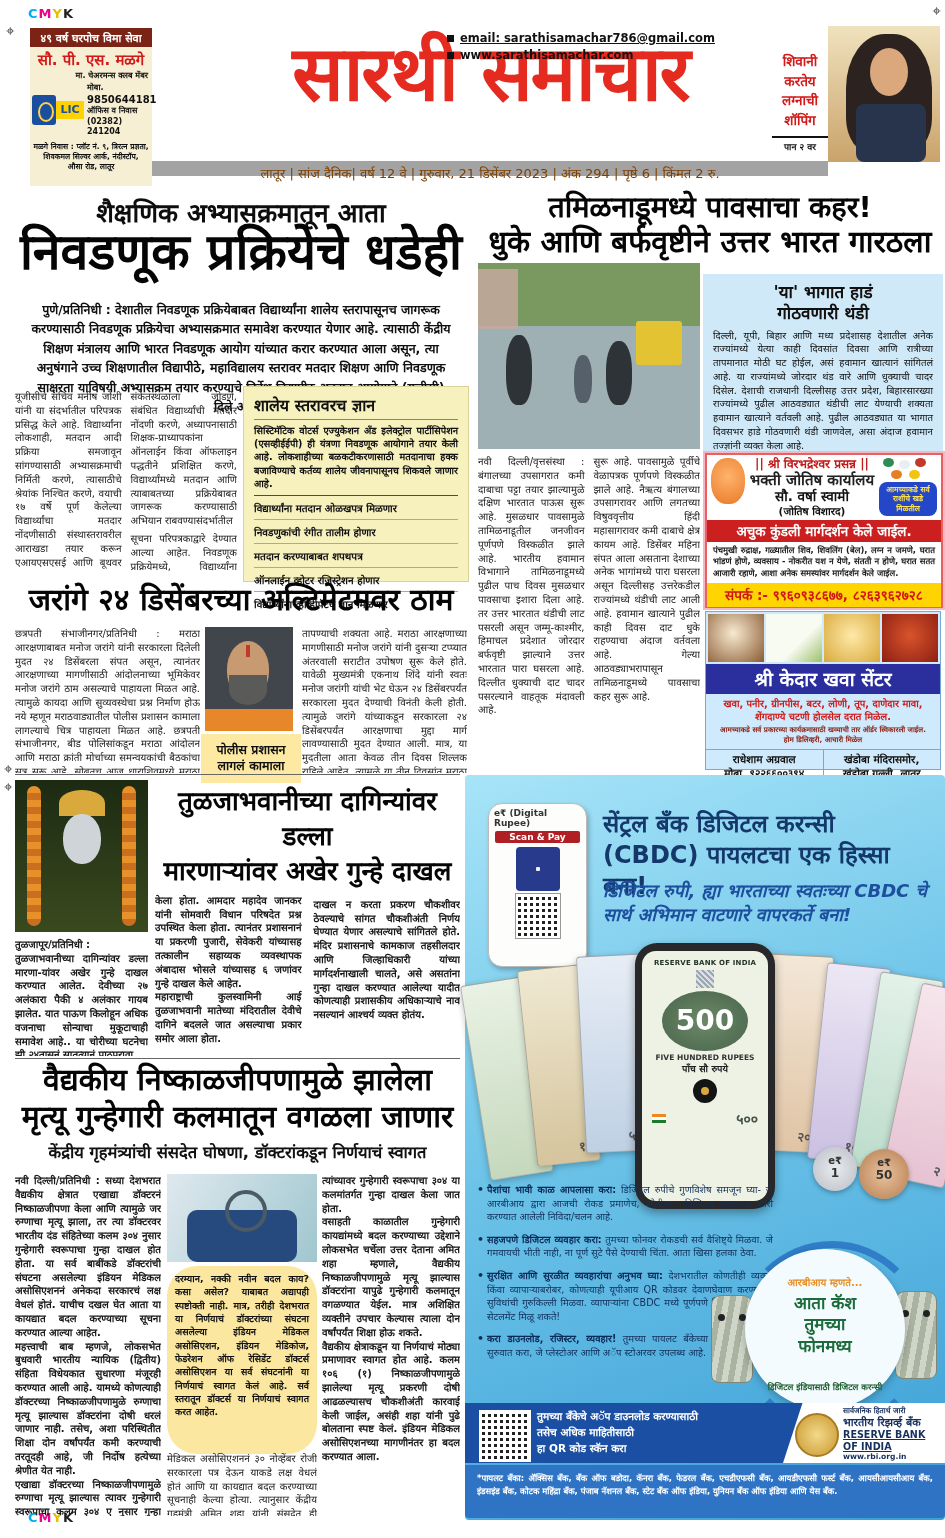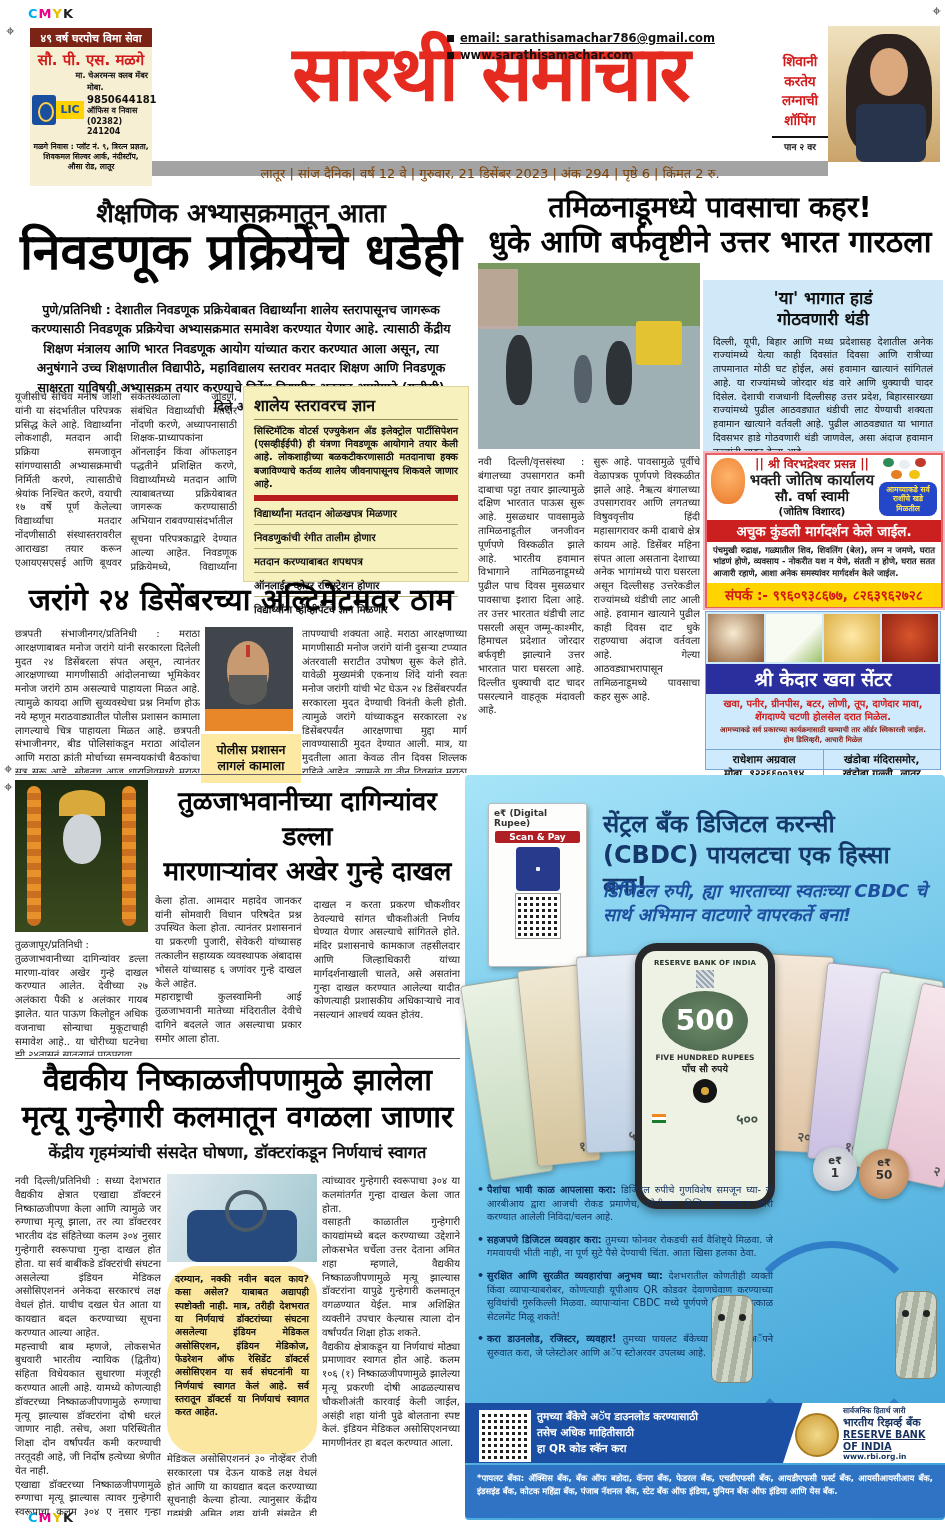--- a/index.html
+++ b/index.html
@@ -1,19 +1,19 @@
 <!DOCTYPE html>
 <html><head>
 <meta charset="utf-8">
 <style>
   html,body{margin:0;padding:0;background:#e9e9e9;}
   .sheet{position:relative;width:945px;height:1538px;background:#ffffff;overflow:hidden;
     font-family:"DejaVu Sans","Liberation Sans",sans-serif;color:#111;}
   .abs{position:absolute;}
-  .pre{white-space:pre-line;}
+  .pre{white-space:pre-line;font-weight:bold;}
   .just{text-align:justify;}
   .ctr{text-align:center;}
   .regmark{font-size:15px;color:#444;line-height:1;}
   .cmyk{font-size:13px;font-weight:bold;letter-spacing:1px;}
   .cmyk span:nth-child(1){color:#00aeef}.cmyk span:nth-child(2){color:#ec008c}
   .cmyk span:nth-child(3){color:#e3c000}.cmyk span:nth-child(4){color:#231f20}
   
   .licad{left:30px;top:28px;width:122px;height:158px;background:#f7efd3;font-size:8px;}
   .licad .band{background:#7b2416;color:#fff;font-weight:bold;font-size:11px;text-align:center;padding:2px 0;}
   .licad .nm{color:#d21a1a;font-weight:bold;font-size:15px;text-align:center;margin-top:2px;}
@@ -39,21 +39,21 @@
   .promophoto .face{position:absolute;left:42px;top:22px;width:38px;height:48px;background:#dba87e;border-radius:50%;}
   .promophoto .top{position:absolute;left:28px;top:78px;width:70px;height:58px;background:#27344c;border-radius:8px;}
   
   .kick{font-weight:800;color:#0d0d0d;}
   .h-big{font-weight:800;color:#050505;line-height:1.05;}
   .bodytext{font-size:10px;line-height:1.38;color:#1a1a1a;}
   .cols2{column-count:2;column-gap:9px;}
   .lead{font-size:12.5px;font-weight:bold;line-height:1.55;color:#101010;}
   .infobox{background:#f7f1bd;border:1px solid #ddd39a;padding:7px 10px;}
   .infobox .t{font-size:16px;font-weight:800;border-bottom:1px solid #8f885c;padding-bottom:3px;margin-bottom:4px;}
-  .infobox .i{font-size:9.6px;font-weight:bold;line-height:1.38;border-bottom:6px solid #b91c1c;padding-bottom:5px;}
+  .infobox .i{font-size:9.6px;font-weight:bold;line-height:1.38;border-bottom:1px solid #b91c1c;padding-bottom:5px;}
   .infobox .it{font-size:10.2px;font-weight:bold;padding:4.5px 0;border-bottom:1px solid #b3ab79;}
   .infobox .it:last-child{border-bottom:none;}
   .capbox{background:#fde9a2;font-weight:800;font-size:12.5px;text-align:center;line-height:1.3;padding:8px 2px;}
   .jphoto{background:#41464c;}
   .jphoto .face{position:absolute;left:22px;top:14px;width:42px;height:56px;background:#c79a72;border-radius:50% 50% 45% 45%;}
   .jphoto .beard{position:absolute;left:24px;top:48px;width:38px;height:30px;background:#5a5a58;border-radius:0 0 50% 50%;}
   .jphoto .tilak{position:absolute;left:41px;top:18px;width:4px;height:12px;background:#c0392b;}
   .jphoto .sash{position:absolute;left:0;top:82px;width:100%;height:22px;background:#e8862a;}
   .floodphoto{background:linear-gradient(#7a9960 0 34%,#9fb0b4 34% 100%);}
   .floodphoto .bldg{position:absolute;left:0;top:6px;width:40px;height:60px;background:#c9a9a2;opacity:.8;}
@@ -101,21 +101,21 @@
   .deity .face{position:absolute;left:48px;top:34px;width:38px;height:50px;background:#cfd4d8;border-radius:48%;}
   .deity .crown{position:absolute;left:44px;top:10px;width:46px;height:26px;background:#d9a93c;border-radius:50% 50% 0 0;}
   .hline{border-top:1.5px solid #666;}
   
   .docphoto{background:linear-gradient(120deg,#dfe9ee,#9fc6cf);}
   .docphoto .scrub{position:absolute;left:20px;top:36px;width:110px;height:52px;background:#274a7e;border-radius:10px;}
   .docphoto .steth{position:absolute;left:58px;top:16px;width:34px;height:34px;border:4px solid #4a5a66;border-radius:50%;}
   .medbox{background:#fbe7a0;padding:6px 8px;font-size:9.4px;font-weight:bold;line-height:1.42;text-align:justify;border-radius:30px;}
   
   .cbdc{left:465px;top:775px;width:480px;height:745px;background:linear-gradient(160deg,#a7e4f8 0%,#6cc3e8 45%,#3c9fd6 100%);border-radius:4px;}
-  .cbdc .standee{position:absolute;left:23px;top:28px;width:97px;height:162px;background:#fdfdfb;border:1px solid #bbb;border-radius:3px;box-shadow:2px 3px 5px rgba(0,0,0,.25);}
+  .cbdc .standee{position:absolute;left:23px;top:28px;width:97px;height:162px;background:#fdfdfb;border:1px solid #bbb;border-radius:14px;box-shadow:2px 3px 5px rgba(0,0,0,.25);}
   .cbdc .standee .brand{font-size:9px;font-weight:bold;color:#333;padding:4px 3px 0 5px;}
   .cbdc .standee .tag{margin:3px 6px;background:#b01f24;color:#fff;font-weight:bold;font-size:9px;text-align:center;border-radius:2px;padding:1px 0;}
   .qrblue{margin:4px auto 3px auto;width:44px;height:44px;background:#273a8c;border-radius:4px;
     background-image:radial-gradient(circle at 50% 50%, #eef 2px, transparent 2.5px);}
   .qrbw{margin:0 auto;width:40px;height:40px;background:
     repeating-linear-gradient(0deg,#111 0 3px,#fff 3px 6px),
     repeating-linear-gradient(90deg,#111 0 3px,#fff 3px 6px);background-blend-mode:screen;border:2px solid #fff;outline:1px solid #999;}
   .cbdc .hl{position:absolute;left:138px;top:34px;width:335px;font-size:24px;font-weight:800;color:#15386b;line-height:1.3;}
   .cbdc .sub{position:absolute;left:138px;top:104px;width:340px;font-size:18px;font-weight:800;color:#1d4f9e;line-height:1.35;font-style:italic;}
   .note{position:absolute;width:62px;height:195px;border-radius:4px;box-shadow:0 2px 6px rgba(0,0,0,.25);border:1px solid rgba(120,120,120,.5);}
@@ -242,21 +242,21 @@
 
   <div class="abs h-big ctr" style="left:475px;top:192px;width:470px;font-size:29px;">तमिळनाडूमध्ये पावसाचा कहर!</div>
   <div class="abs h-big ctr" style="left:475px;top:226px;width:470px;font-size:30px;">धुके आणि बर्फवृष्टीने उत्तर भारत गारठला</div>
   <div class="abs ph floodphoto" style="left:478px;top:263px;width:222px;height:186px;">
     <div class="bldg"></div>
     <div class="cart"></div>
     <div class="p1"></div>
     <div class="p2"></div>
     <div class="p3"></div>
   </div>
-  <div class="abs bluebox" style="left:703px;top:280px;width:220px;height:170px;">
+  <div class="abs bluebox" style="left:703px;top:274px;width:220px;height:170px;">
     <div class="t pre">'या' भागात हाडं
 गोठवणारी थंडी</div>
     <div class="b">दिल्ली, यूपी, बिहार आणि मध्य प्रदेशासह देशातील अनेक राज्यांमध्ये येत्या काही दिवसांत दिवसा आणि रात्रीच्या तापमानात मोठी घट होईल, असं हवामान खात्यानं सांगितलं आहे. या राज्यांमध्ये जोरदार थंड वारे आणि धुक्याची चादर दिसेल. देशाची राजधानी दिल्लीसह उत्तर प्रदेश, बिहारसारख्या राज्यांमध्ये पुढील आठवड्यात थंडीची लाट येण्याची शक्यता हवामान खात्याने वर्तवली आहे. पुढील आठवड्यात या भागात दिवसभर हाडे गोठवणारी थंडी जाणवेल, असा अंदाज हवामान तज्ज्ञांनी व्यक्त केला आहे.</div>
   </div>
   <div class="abs bodytext cols2 just" style="left:478px;top:455px;width:222px;height:312px;overflow:hidden;">
     <p style="margin:0;">नवी दिल्ली/वृत्तसंस्था : बंगालच्या उपसागरात कमी दाबाचा पट्टा तयार झाल्यामुळे दक्षिण भारतात पाऊस सुरू आहे. मुसळधार पावसामुळे तामिळनाडूतील जनजीवन पूर्णपणे विस्कळीत झाले आहे. भारतीय हवामान विभागाने तामिळनाडूमध्ये पुढील पाच दिवस मुसळधार पावसाचा इशारा दिला आहे. तर उत्तर भारतात थंडीची लाट पसरली असून जम्मू-काश्मीर, हिमाचल प्रदेशात जोरदार बर्फवृष्टी झाल्याने उत्तर भारतात पारा घसरला आहे. दिल्लीत धुक्याची दाट चादर पसरल्याने वाहतूक मंदावली आहे.</p>
     <p style="margin:4px 0 0 0;">सुरू आहे. पावसामुळे पूर्वीचे वेळापत्रक पूर्णपणे विस्कळीत झाले आहे. नैऋत्य बंगालच्या उपसागरावर आणि लगतच्या विषुववृत्तीय हिंदी महासागरावर कमी दाबाचे क्षेत्र कायम आहे. डिसेंबर महिना संपत आला असताना देशाच्या अनेक भागांमध्ये पारा घसरला असून दिल्लीसह उत्तरेकडील राज्यांमध्ये थंडीची लाट आली आहे. हवामान खात्याने पुढील काही दिवस दाट धुके राहण्याचा अंदाज वर्तवला आहे. गेल्या आठवड्याभरापासून तामिळनाडूमध्ये पावसाचा कहर सुरू आहे.</p>
   </div>
 
   <div class="abs astro" style="left:705px;top:453px;width:234px;height:151px;">
@@ -424,20 +424,27 @@
         <span class="dot">•</span>
         <span class="tx"><span class="ld">करा डाउनलोड, रजिस्टर, व्यवहार!</span> <span>तुमच्या पायलट बँकेच्या डिजिटल अॅपने सुरुवात करा, जे प्लेस्टोअर आणि अॅप स्टोअरवर उपलब्ध आहे.</span></span>
       </div>
     </div>
 
     <div class="rbibadge">
       <div class="mascot m1"></div>
       <div class="mascot m2"></div>
       <div class="arc"></div>
       <div class="arc arc2"></div>
+      <div class="ring">
+        <div class="t">आरबीआय म्हणते...</div>
+        <div class="c pre">आता कॅश
+तुमच्या
+फोनमध्य</div>
+        <div class="b">डिजिटल इंडियासाठी डिजिटल करन्सी</div>
+      </div>
     </div>
 
     <div class="fband">
       <div class="rbipanel"></div>
       <div class="fqr"></div>
       <div class="fqtext pre">तुमच्या बँकेचे अॅप डाउनलोड करण्यासाठी
 तसेच अधिक माहितीसाठी
 हा QR कोड स्कॅन करा</div>
       <div class="rbiseal"></div>
       <div class="rbitext">

